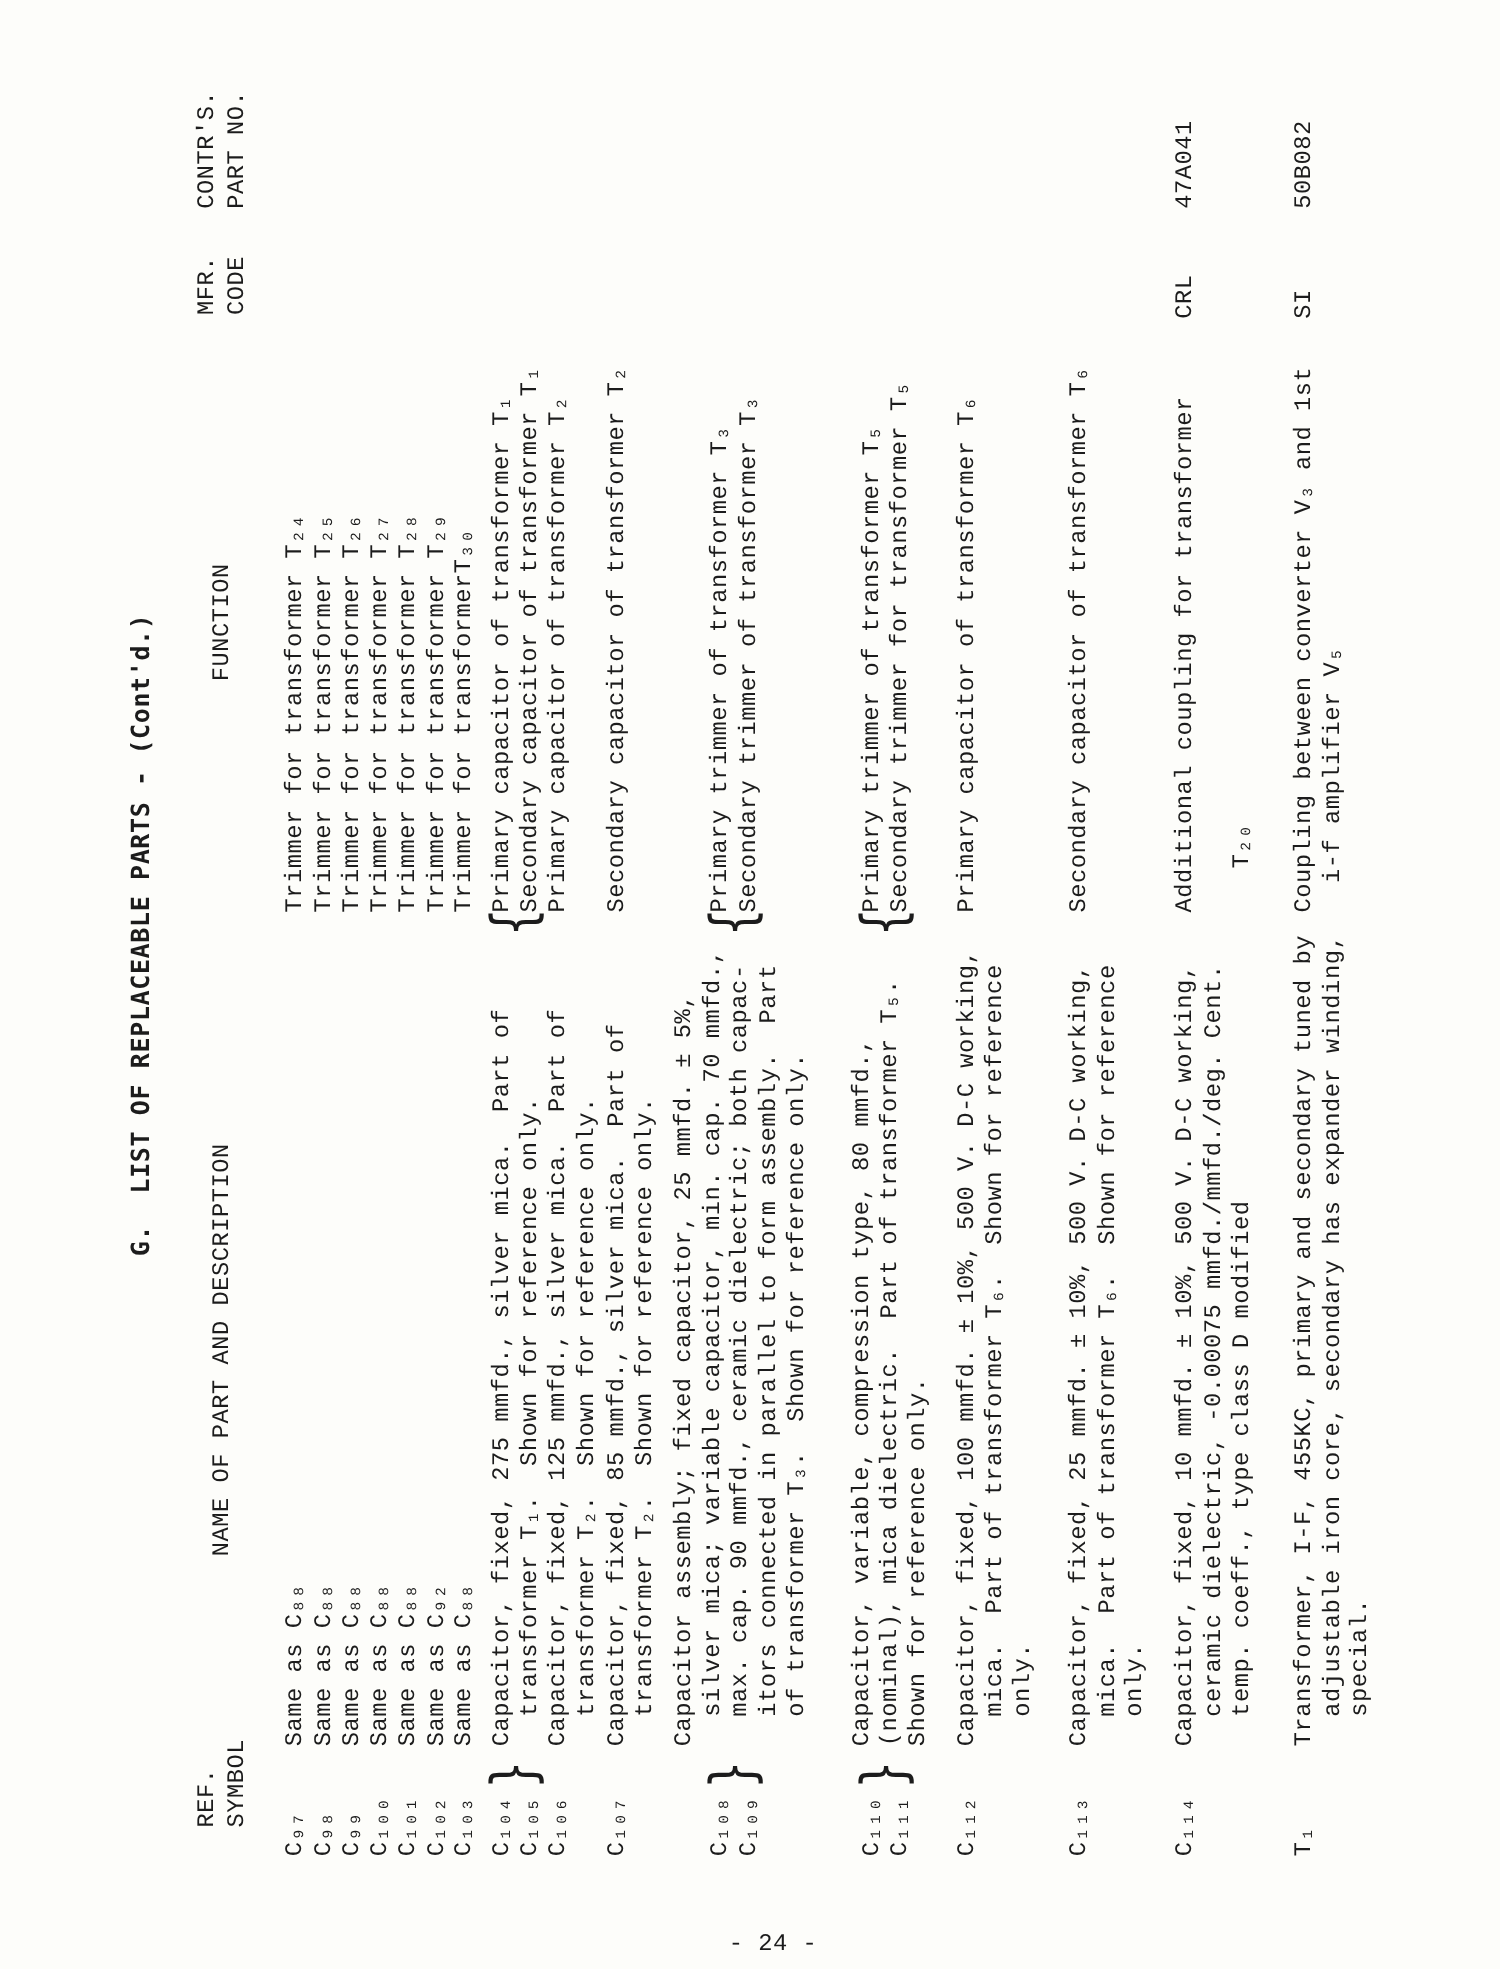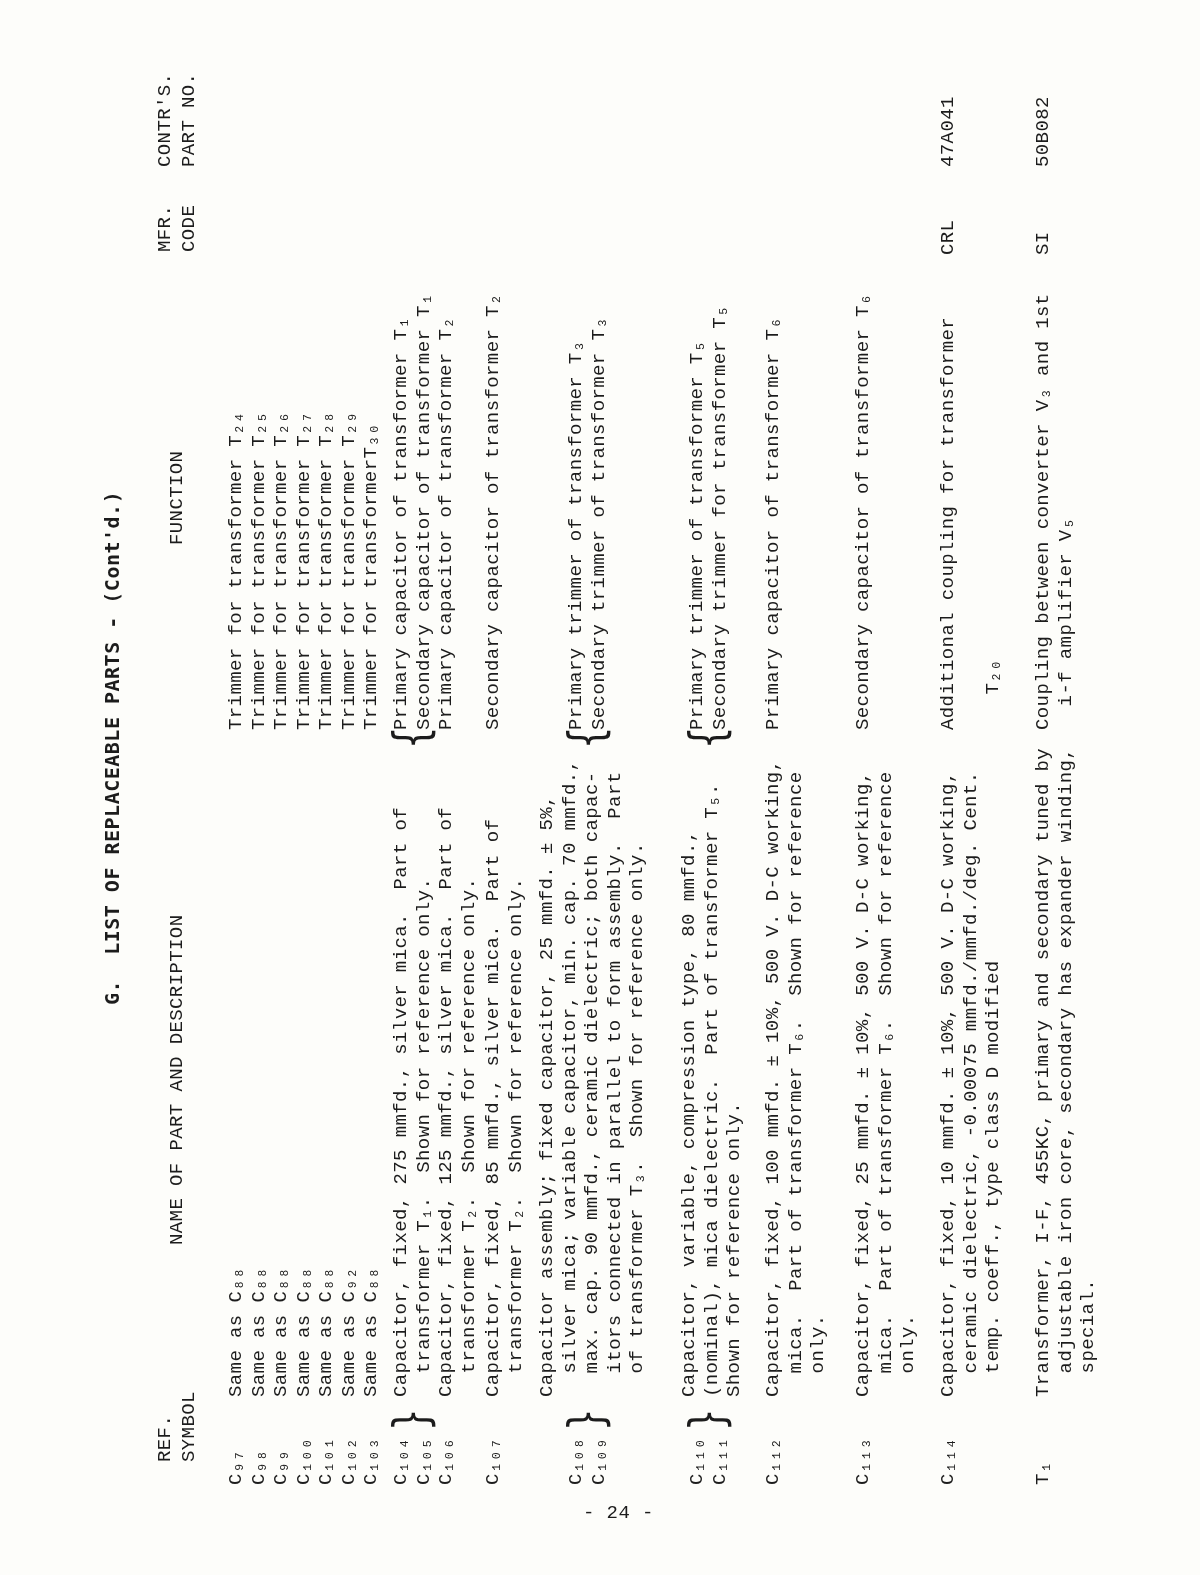--- a/index.html
+++ b/index.html
@@ -41,21 +41,21 @@
   .c-part{left:1408px;}
   .brace{
     position:absolute;top:-4px;font-size:48px;line-height:50px;
     font-family:"DejaVu Sans","Liberation Sans",sans-serif;
     transform:scaleX(0.75);
   }
   .b-ref{left:140px;}
   .b-func{left:822px;}
   .off29{top:29px;}
   .pagenum{
-    position:absolute;top:1502px;left:583px;font-size:19px;letter-spacing:0.4px;
+    position:absolute;top:1544px;left:583px;font-size:19px;letter-spacing:0.4px;
     white-space:pre;
   }
 </style>
 </head>
 <body>
 
 <div class="page">
   <div class="rotated">
 
     <div class="title">G.  LIST OF REPLACEABLE PARTS - (Cont'd.)</div>

